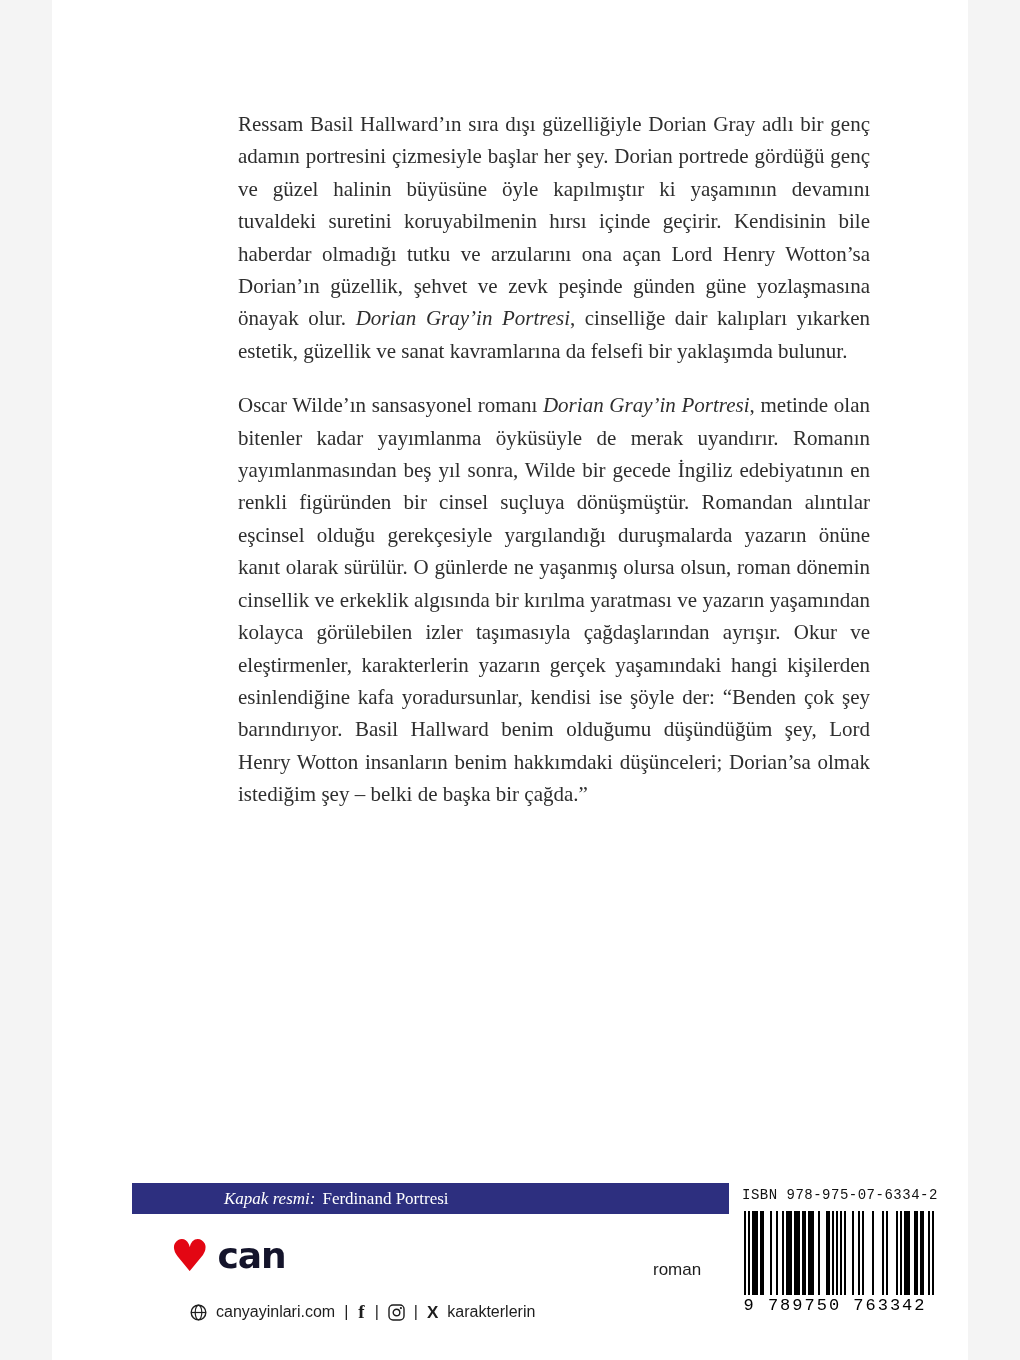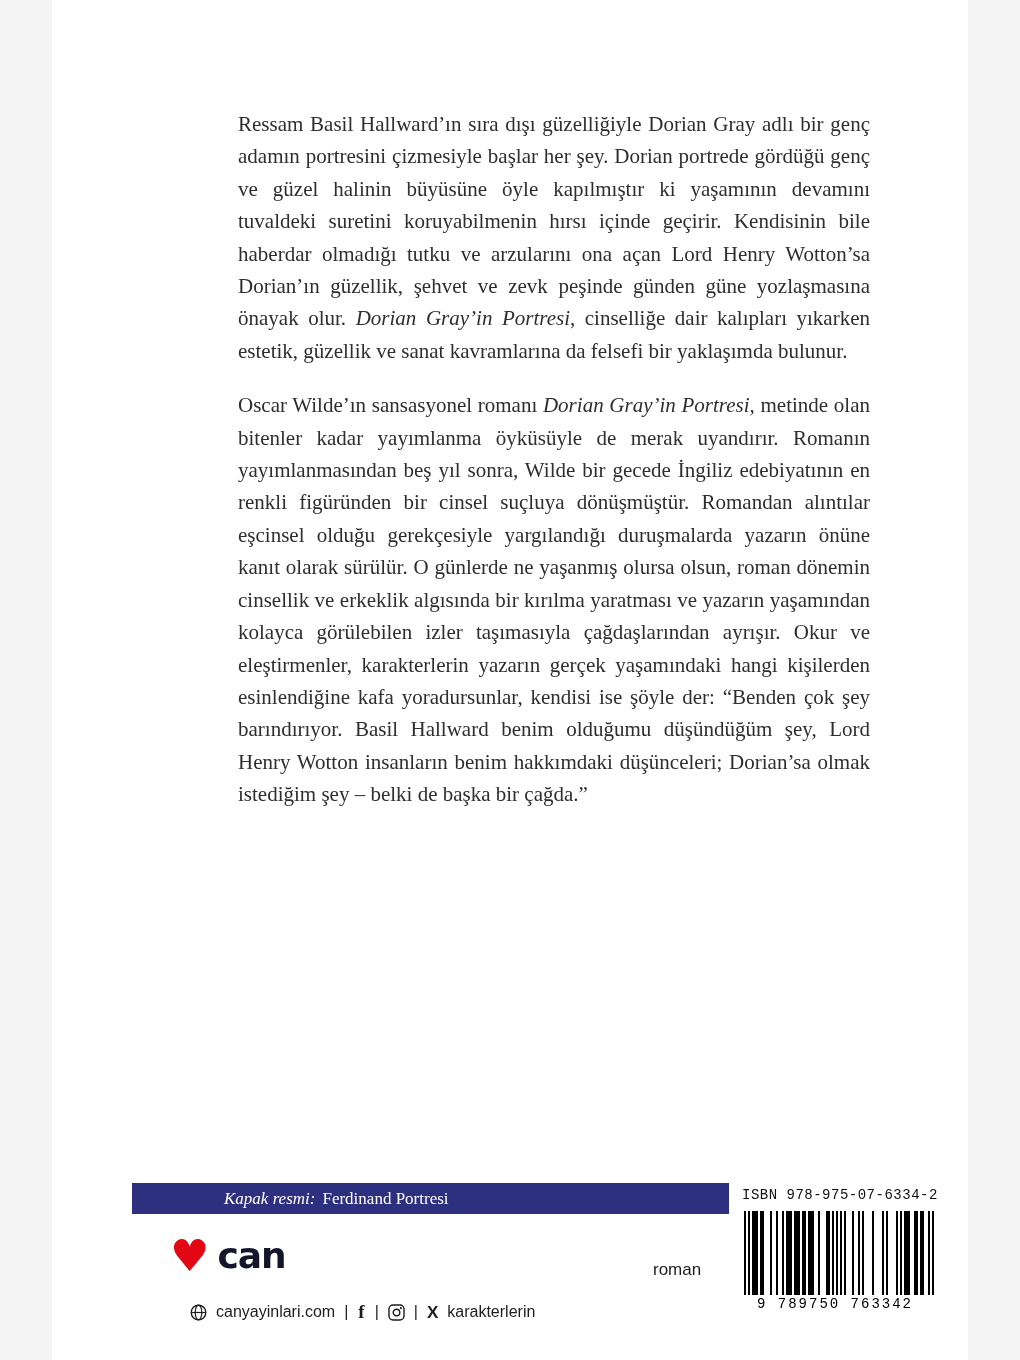--- a/index.html
+++ b/index.html
@@ -33,21 +33,21 @@
   }
   .barcode {
     position:absolute; left:692px; top:1211px; width:190px; height:84px;
     display:flex; background:#ffffff;
   }
   .barcode .bar { width:2px; height:100%; }
   .barcode .on  { background:#000000; }
   .barcode .off { background:#ffffff; }
   .barcode-digits {
     position:absolute; left:677px; top:1296px; width:212px; text-align:center;
-    font-family:"Liberation Mono", monospace; font-size:14px; color:#000;
+    font-family:"Liberation Mono", monospace; font-size:17px; color:#000;
     letter-spacing:2px; white-space:nowrap;
   }
   .publisher-logo {
     position:absolute; left:118px; top:1234px; display:flex; align-items:center;
     gap:8px; line-height:1;
   }
   .publisher-logo .heart {
     color:#e30613; font-size:44px; font-family:"DejaVu Sans", sans-serif; line-height:1;
   }
   .publisher-logo .word {

